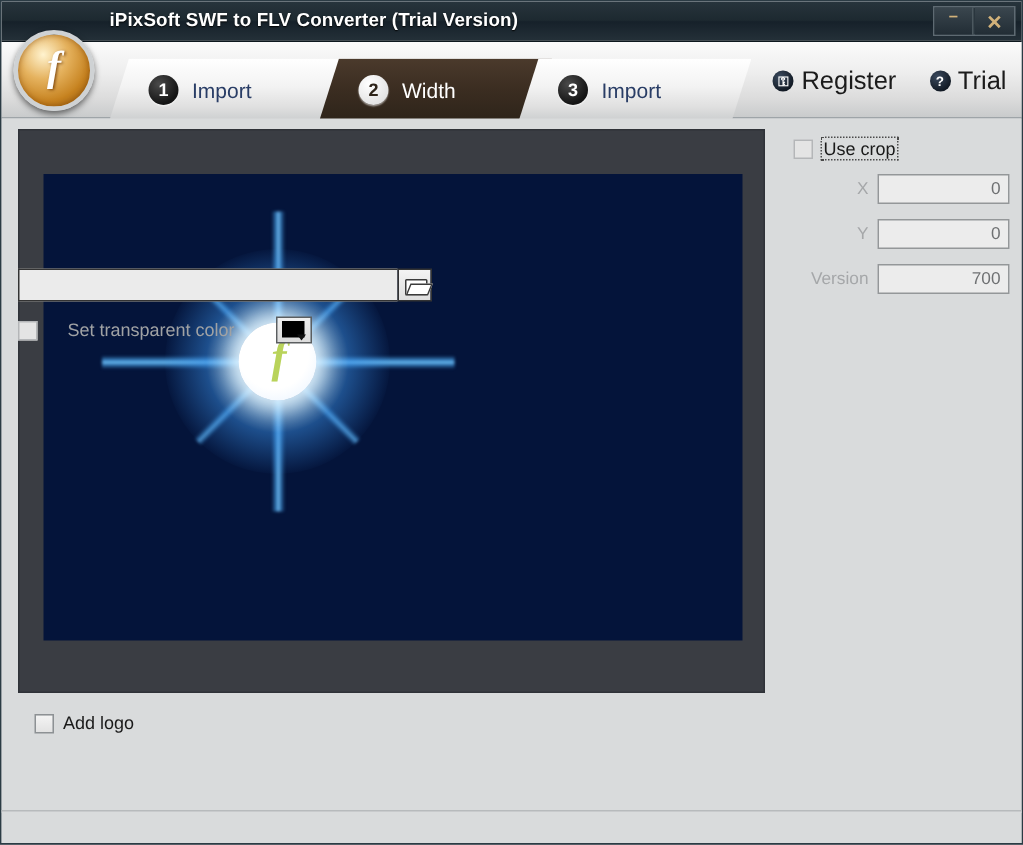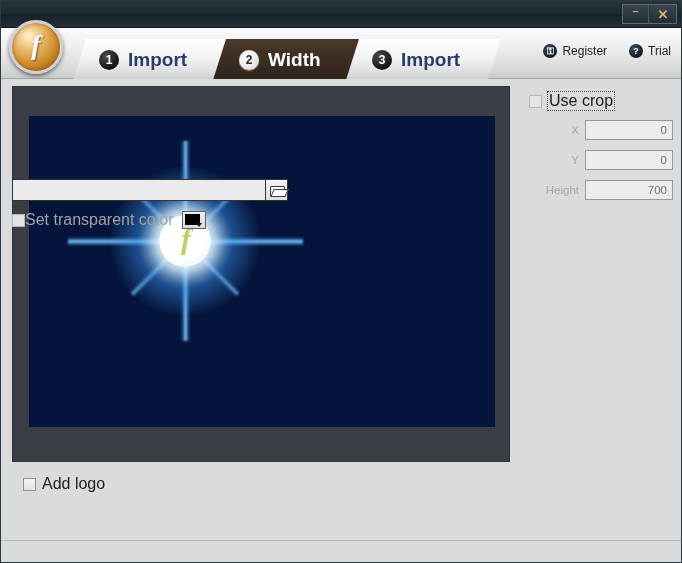--- a/index.html
+++ b/index.html
@@ -99,40 +99,40 @@
     background: radial-gradient(circle at 35% 30%, #4a4a4a, #141414 70%);
     color: #ffffff; font-size: 12px; font-weight: bold;
     display: flex; align-items: center; justify-content: center;
     box-shadow: 0 1px 1px rgba(255,255,255,.5);
   }
   .tab.active .num {
     background: radial-gradient(circle at 35% 30%, #ffffff, #e2e2e2 75%);
     color: #2e241a;
   }
   .tab .label {
-    font-size: 19px; font-weight: bold; color: #293d66;
+    font-size: 14px; font-weight: normal; color: #293d66;
     white-space: nowrap;
   }
   .tab.active .label { color: #ffffff; }
 
   .hdr-actions {
     position: absolute; right: 12px; top: 16px;
     display: flex; align-items: center; gap: 22px;
   }
   .hdr-action {
     display: flex; align-items: center; gap: 5px; cursor: pointer;
   }
   .hdr-action .ico {
     width: 14px; height: 14px; border-radius: 50%;
     background: radial-gradient(circle at 35% 30%, #3b4a5e, #101822 75%);
     color: #fff; font-size: 9px; font-weight: bold;
     display: flex; align-items: center; justify-content: center;
     line-height: 1;
   }
-  .hdr-action .txt { font-size: 12px; color: #1b1b1b; }
+  .hdr-action .txt { font-size: 17px; color: #1b1b1b; }
 
   
   .body-area {
     position: absolute; left: 0; top: 78px;
     width: 682px; height: 463px;
     background: #d9dbdc;
   }
 
   
   .preview-panel {
@@ -187,21 +187,21 @@
     position: absolute; left: 520px; top: 7px;
     width: 152px; height: 376px;
   }
   .chk-row { display: flex; align-items: center; gap: 6px; margin: 6px 0 0 8px; }
   .chkbox {
     width: 13px; height: 13px;
     background: linear-gradient(to bottom,#f4f4f4,#e2e2e2);
     border: 1px solid #8d9194; cursor: pointer; flex: none;
   }
   .chkbox.dis { background: #e4e4e4; border-color: #b4b6b8; }
-  .chk-label { font-size: 16px; color: #1a1a1a; }
+  .chk-label { font-size: 12px; color: #1a1a1a; }
   .chk-label.focus { outline: 1px dotted #4b4b4b; padding: 0 1px; }
   .chk-label.dis { color: #a0a2a4; }
 
   .field-row {
     display: flex; align-items: center; justify-content: flex-end;
     gap: 6px; margin-top: 10px;
   }
   .field-lbl { font-size: 11.5px; color: #a5a7a9; text-align: right; }
   .nfield {
     width: 88px; height: 20px;
@@ -256,21 +256,21 @@
   .folder-ico::after {
     content: ""; position: absolute; left: 2px; top: 4px;
     width: 13px; height: 6px;
     background: #fff;
     border: 1px solid #3b3b3b;
     transform: skewX(-22deg);
   }
 
   .transp-row {
     position: absolute; left: 11px; top: 132px;
-    display: flex; align-items: center; gap: 0;
+    display: flex; align-items: center; gap: 20px;
   }
   .color-swatch {
     width: 24px; height: 18px; margin-left: 8px;
     background: linear-gradient(to bottom,#efefef,#dcdcdc);
     border: 1px solid #5b5e60;
     display: flex; align-items: center; justify-content: center;
     position: relative; cursor: pointer;
   }
   .color-swatch .sw {
     width: 15px; height: 11px; background: #000; margin-right: 2px; margin-bottom: 1px;
@@ -289,20 +289,21 @@
     background: #d9dbdc;
     border-top: 1px solid #b7babc;
   }
 </style>
 </head>
 <body>
 
 <div class="app-window">
 
   <div class="titlebar">
+    <div class="title-text">iPixSoft SWF to FLV Converter (Trial Version)</div>
     <div class="win-btns">
       <div class="win-btn min">–</div>
       <div class="win-btn">✕</div>
     </div>
   </div>
 
   <div class="headerbar">
     <div class="app-logo">
       <span class="f">f</span>
     </div>
@@ -370,21 +371,21 @@
 
       <div class="field-row">
         <span class="field-lbl">X</span>
         <span class="nfield">0</span>
       </div>
       <div class="field-row">
         <span class="field-lbl">Y</span>
         <span class="nfield">0</span>
       </div>
       <div class="field-row">
-        <span class="field-lbl">Height</span>
+        <span class="field-lbl">Version</span>
         <span class="nfield">700</span>
       </div>
     </div>
 
     <div class="logo-area">
       <div class="chk-row" style="margin-left:11px;">
         <span class="chkbox"></span>
         <span class="chk-label">Add logo</span>
       </div>
     </div>

